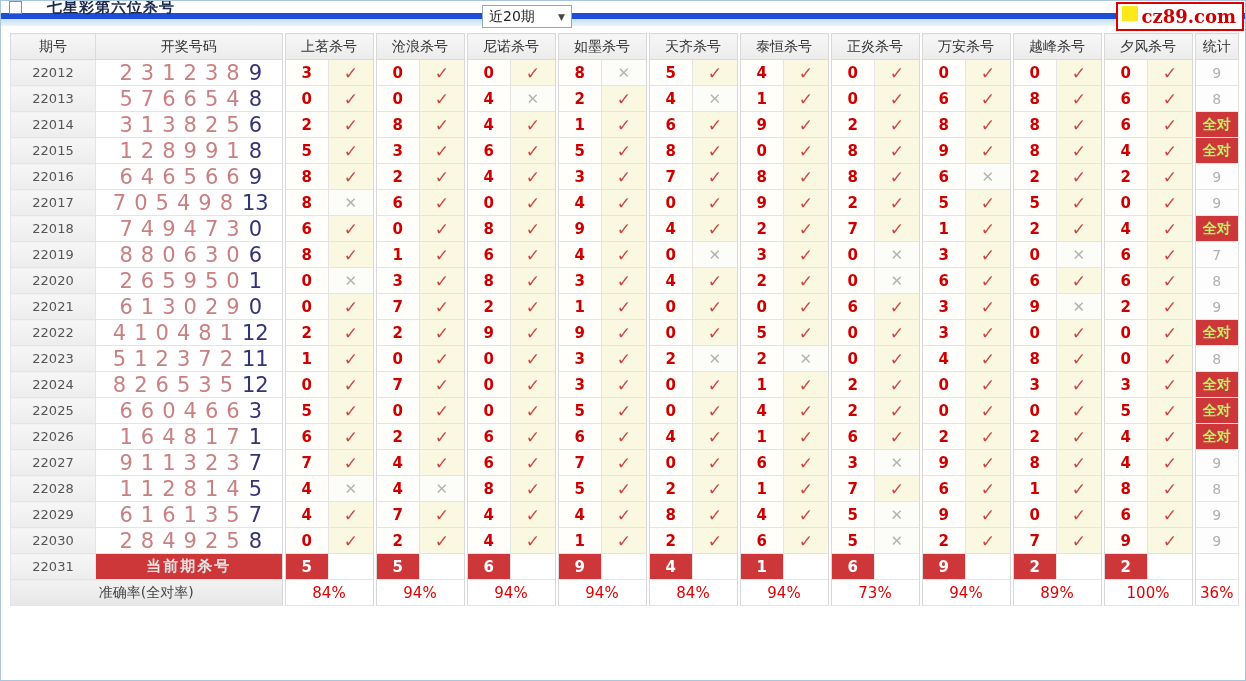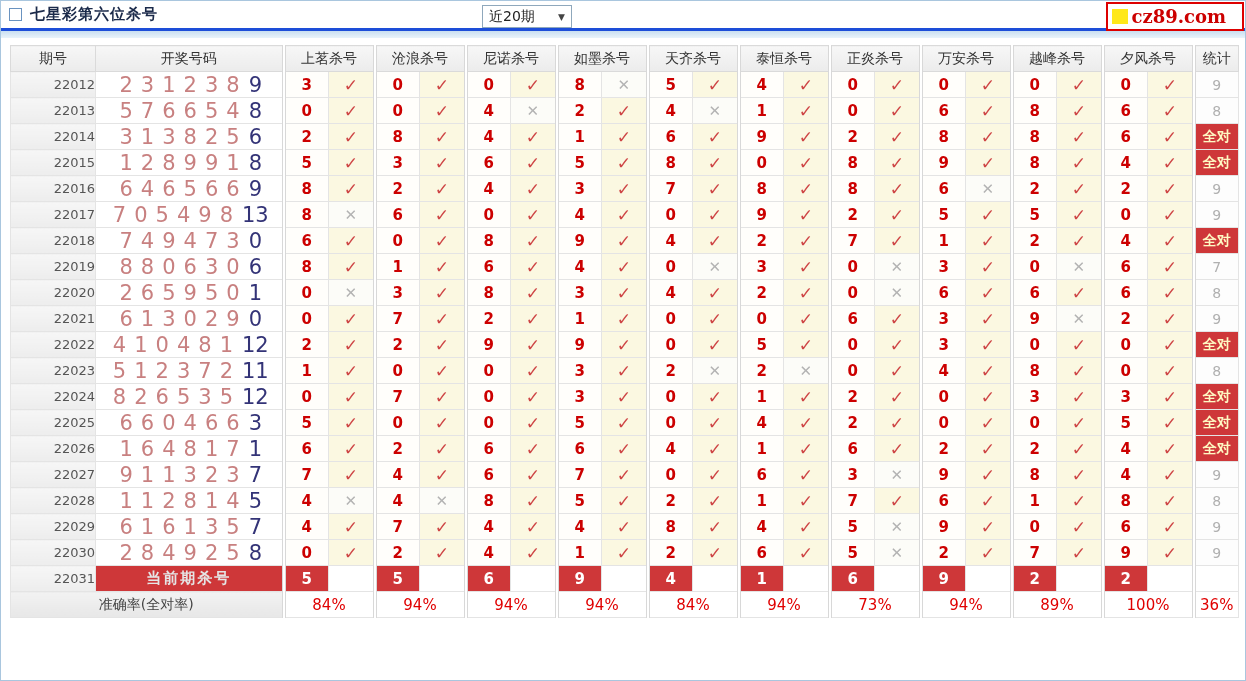--- a/index.html
+++ b/index.html
@@ -10,26 +10,27 @@
   }
   .page {
     width: 1246px; height: 681px;
     border: 1px solid #A9C6DE;
     background: #fff;
     position: relative;
     overflow: hidden;
   }
   
   .topbar {
-    height: 30px;
+    height: 18px;
     display: flex; align-items: center;
     padding: 0 8px;
-    border-bottom: 3px solid #1d4ed8;
+    border-bottom: 6px solid #1d4ed8;
     position: relative;
     background: #fff;
+    gap: 17px;
   }
   .bluestrip { height: 7px; background: linear-gradient(#CSname, #EAF3FA); background: linear-gradient(#CADFF1,#E9F3FA); }
   .chk {
     width: 13px; height: 13px;
     border: 1px solid #6A93C0; background: #fff;
     display: inline-block; margin-right: 8px; cursor: pointer;
   }
   .title { font-size: 15px; font-weight: bold; color: #1B2A4A; letter-spacing: 1px; }
   .select-box {
     position: absolute; left: 481px; top: 4px;
@@ -42,43 +43,43 @@
   .note-area {
     margin-left: auto; display: flex; align-items: center;
     font-size: 14px; color: #555; padding-right: 90px;
   }
   .fav { display: flex; align-items: center; margin-left: 8px; color: #555; cursor: pointer; }
   .fav-icon { width: 16px; height: 13px; border: 2px solid #9AA4AE; border-radius: 2px;
     background: #E8EDF2; display: inline-block; margin-right: 4px; }
   .logo {
     position: absolute; right: 1px; top: 1px; z-index: 5;
     background: #fff; border: 2px solid #DD0000;
-    display: flex; align-items: center; padding: 2px 16px 2px 4px; cursor: pointer;
+    display: flex; padding: 2px 6px 2px 4px; cursor: pointer;
   }
   .logo .sq { width: 16px; height: 15px; background: #FFE81A; margin-right: 3px; }
   .logo .txt { color: #CC0000; font-family: "DejaVu Serif", "Liberation Serif", serif;
     font-size: 18px; font-weight: bold; }
   
   .tblwrap { padding: 7px 9px 0 9px; }
   table { border-collapse: collapse; table-layout: fixed; width: 1228px; }
   th, td { border: 1px solid #E4E4E4; height: 26px; text-align: center;
     padding: 0; overflow: hidden; white-space: nowrap; }
   th { background: linear-gradient(#F7F7F7,#EBEBEB); color: #333; font-size: 14px;
     font-weight: normal; height: 26px; border-color: #DADADA; }
   td.gs, th.gs { border-left: 4px double #D8D8D8; }
-  td.period { background: linear-gradient(#F6F6F6,#EDEDED); color: #555; font-size: 13px; text-align: right; }
+  td.period { background: linear-gradient(#F6F6F6,#EDEDED); color: #555; font-size: 13px; }
   td.draw { font-size: 21px; }
   td.draw .d { color: #C88080; margin: 0 4px; }
   td.draw .last { color: #333377; margin-left: 5px; }
   td.knum { color: #CC0000; font-weight: bold; font-size: 15px; background: #FFFEFB; }
   td.kchk { font-size: 17px; }
   td.hit { background: #FBF8E1; color: #CE4646; font-weight: bold; }
   td.miss { background: #FCFCF8; color: #B3B3B3; font-weight: normal; font-size: 15px; }
   td.stat { color: #B0B0B0; font-size: 14px; background: #FDFDFD; }
-  td.allhit { background: #CE3739; color: #fef9c3; font-size: 14px; font-weight: bold; }
+  td.allhit { background: #CE3739; color: #bef264; font-size: 14px; font-weight: bold; }
   td.banner { background: #CE3739; color: #e5e5e5; font-size: 15px; font-weight: bold; letter-spacing: 2px; }
   td.curnum { background: #CE3739; color: #fff; font-weight: bold; font-size: 15px; }
   td.curblank { background: #fff; }
   td.sumlabel { background: linear-gradient(#F2F2F2,#E7E7E7); color: #444; font-size: 14px; }
   td.acc { color: #E00000; font-weight: normal; font-size: 15px; }
   td.streak { color: #1414CC; font-weight: bold; font-size: 14px; }
 </style>
 </head>
 <body>
 

